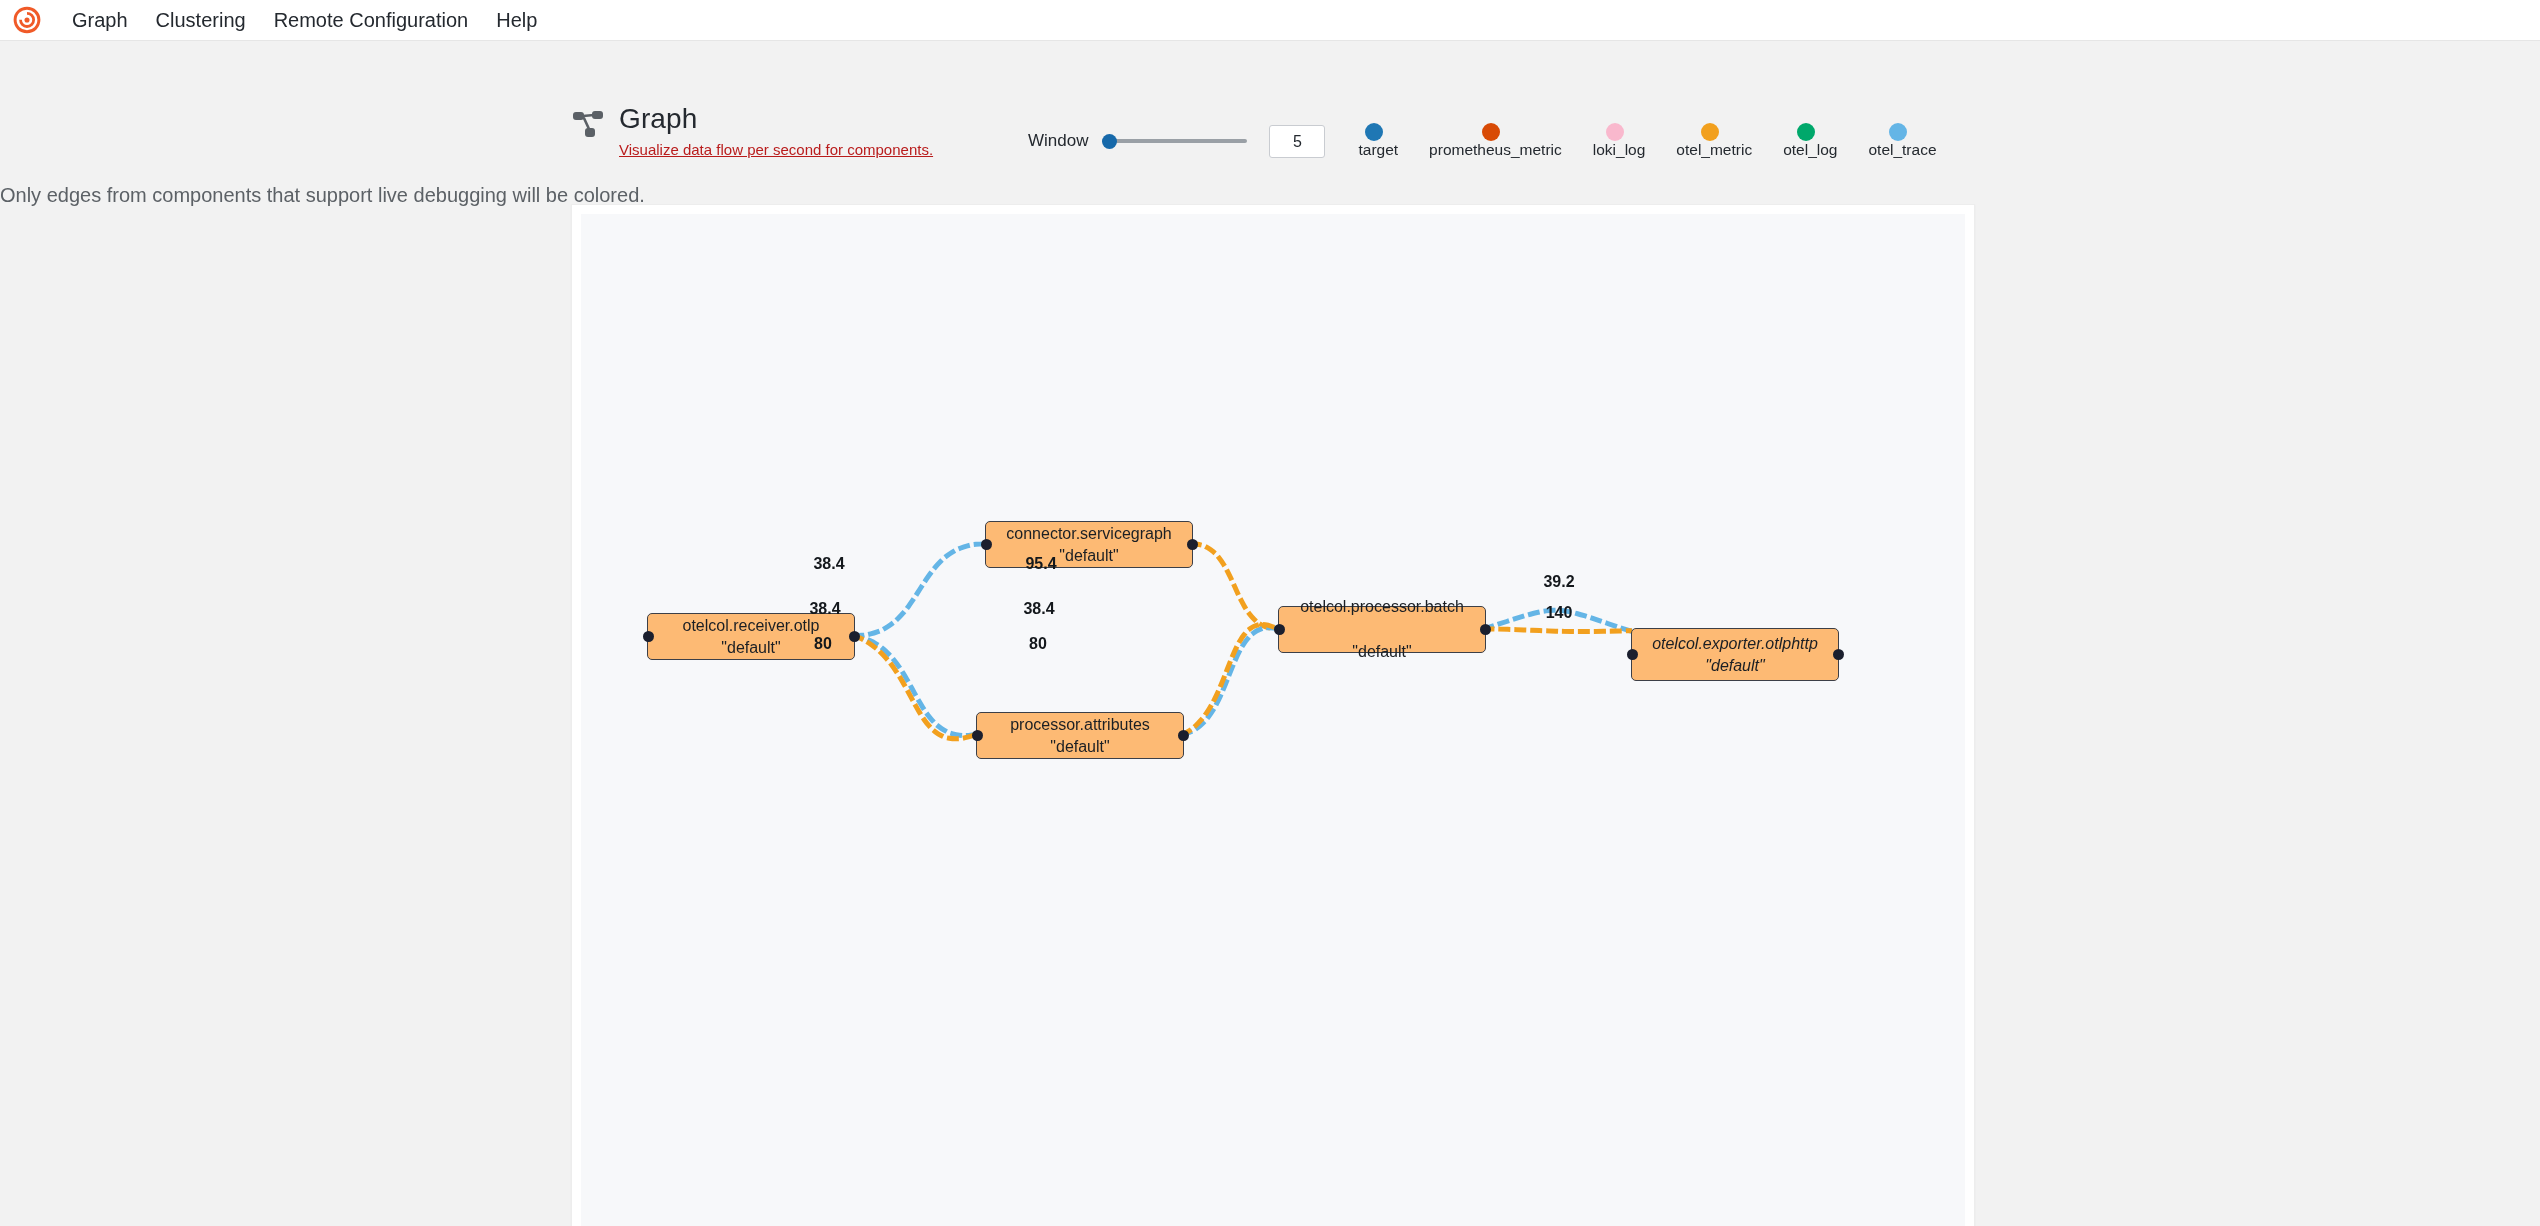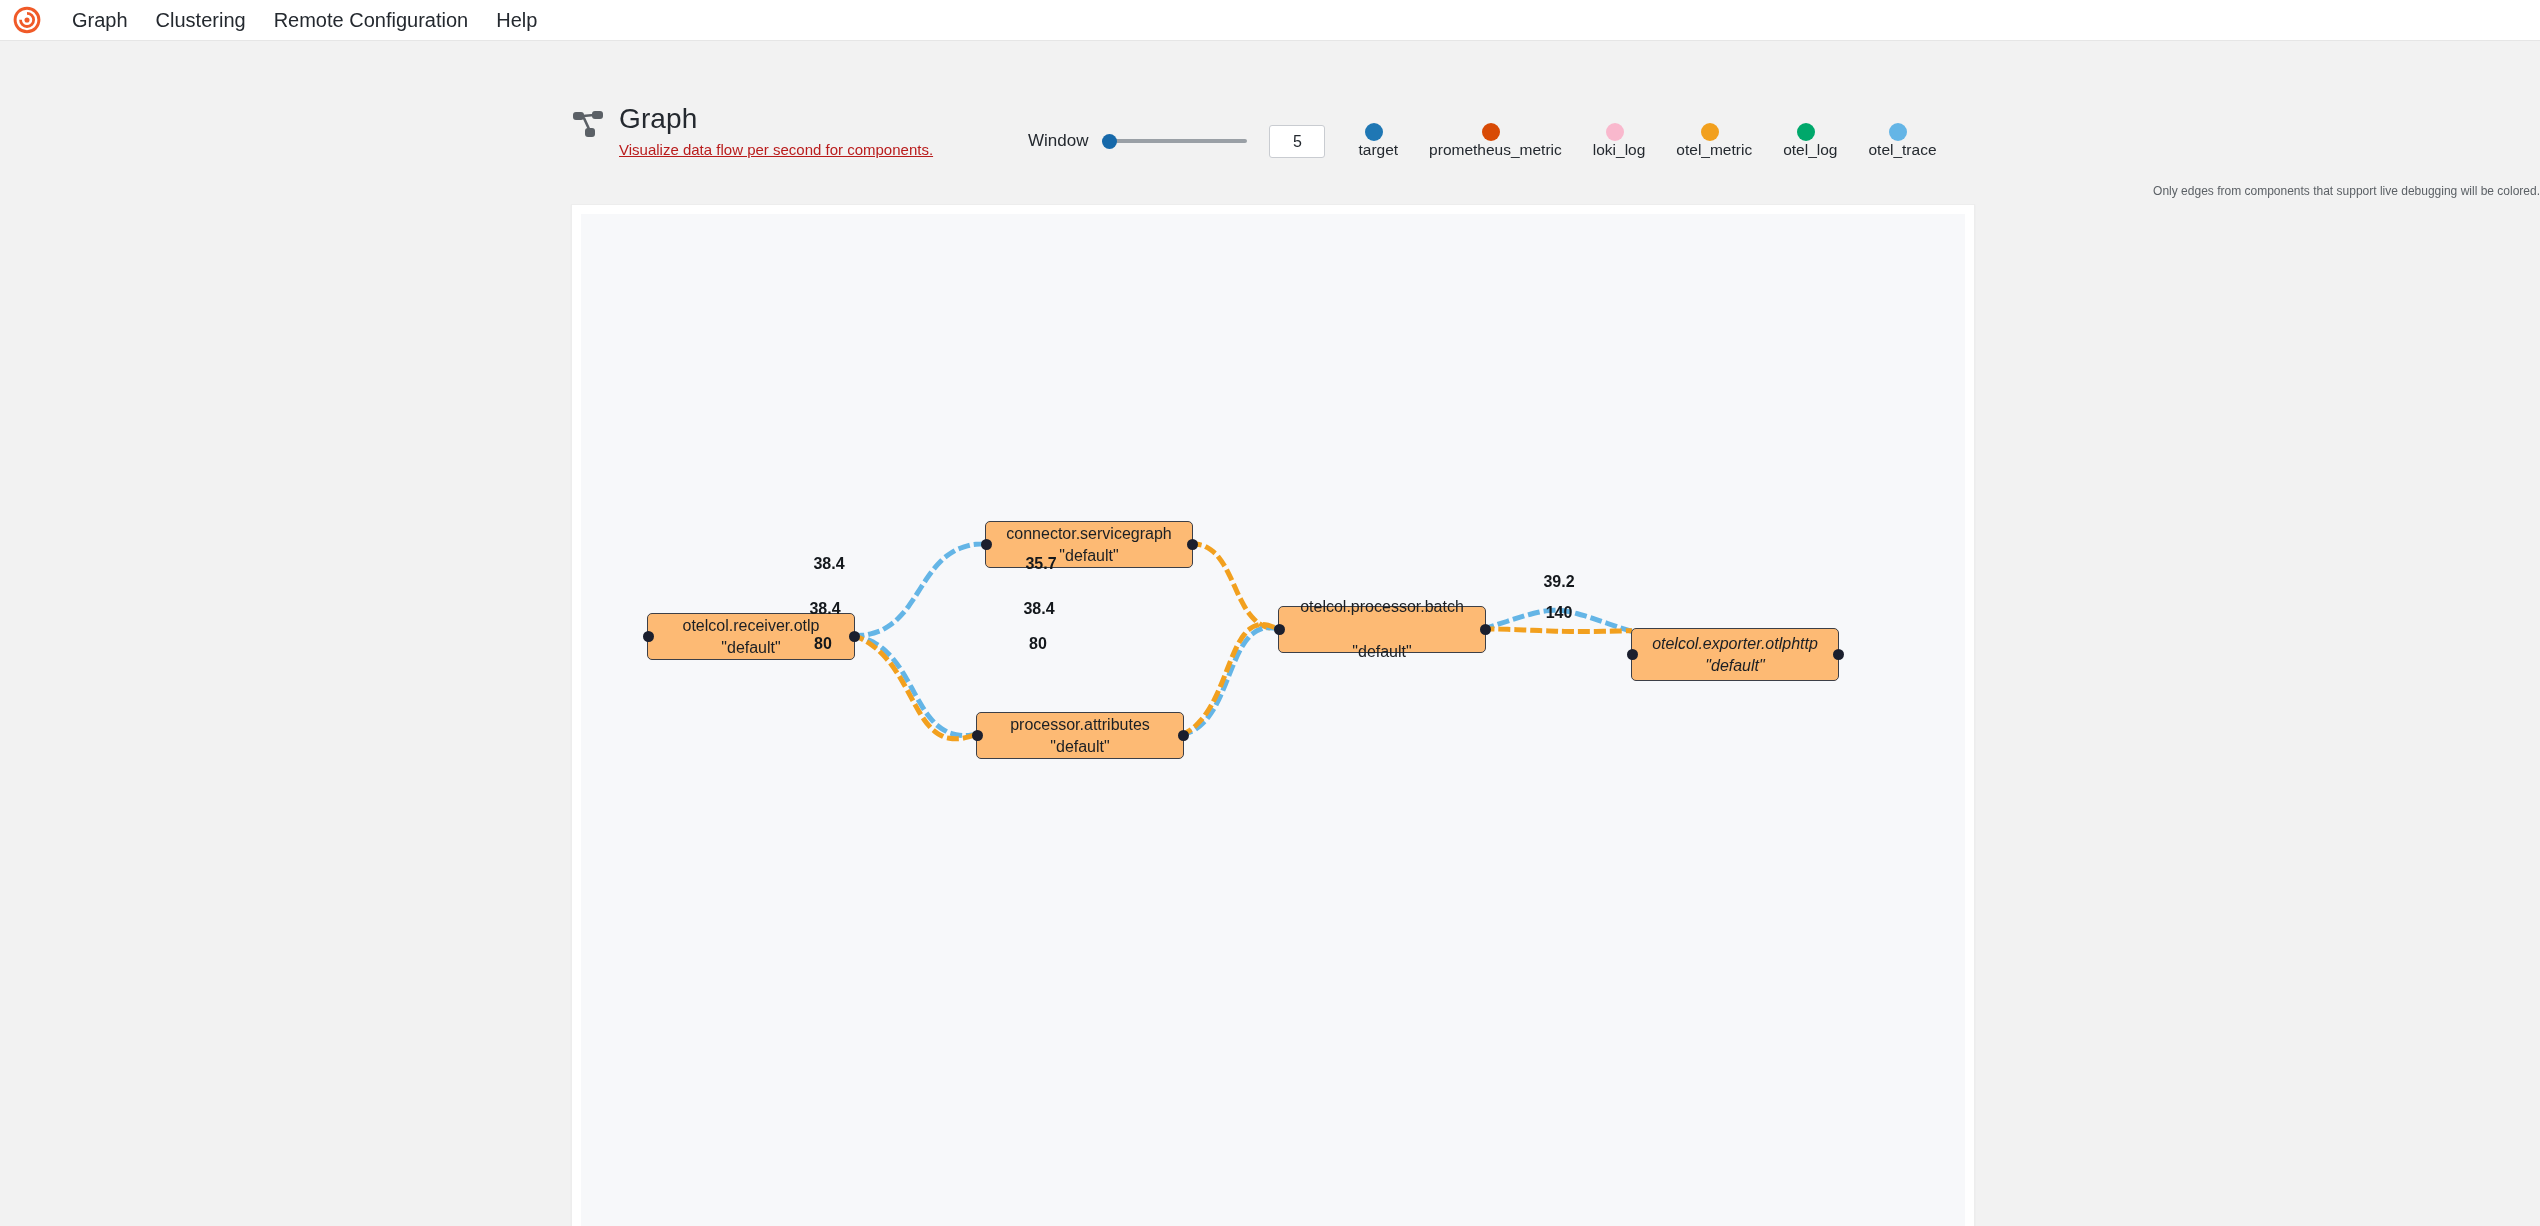--- a/index.html
+++ b/index.html
@@ -79,22 +79,22 @@
   }
 
   .legend { display: flex; align-items: center; margin-left: 24px; }
   .legend-item { display: flex; align-items: center; margin-right: 22px; flex-direction: column; }
   .legend-dot { width: 18px; height: 18px; border-radius: 50%; flex: none; }
   .legend-label { font-size: 15.5px; color: #24292f; margin-left: 9px; white-space: nowrap; }
 
   
   .note {
     position: absolute; left: 0; right: 0; top: 143px;
-    text-align: right;
-    font-size: 12px; color: #5c6166;
+    text-align: left;
+    font-size: 20px; color: #5c6166;
   }
 
   
   .canvas-card {
     position: absolute;
     left: 571px; top: 163px;
     width: 1404px; height: 1057px;
     background: #ffffff;
     border: 1px solid #ededed;
     box-shadow: 0 1px 2px rgba(0,0,0,.04);
@@ -262,21 +262,21 @@
             <div>otelcol.exporter.otlphttp</div>
             <div class="node-line2">"default"</div>
             <div class="handle left"></div>
             <div class="handle right"></div>
           </div>
         </div>
       <div id="labels-layer">
           <div class="edge-label" style="left: 248px; top: 350px;">38.4</div>
           <div class="edge-label" style="left: 244px; top: 395px;">38.4</div>
           <div class="edge-label" style="left: 242px; top: 430px;">80</div>
-          <div class="edge-label" style="left: 460px; top: 350px;">35.7</div>
+          <div class="edge-label" style="left: 460px; top: 350px;">95.4</div>
           <div class="edge-label" style="left: 458px; top: 395px;">38.4</div>
           <div class="edge-label" style="left: 457px; top: 430px;">80</div>
           <div class="edge-label" style="left: 978px; top: 368px;">39.2</div>
           <div class="edge-label" style="left: 978px; top: 399px;">140</div>
         </div>
 
     </div>
   </div>
 
 </div>

